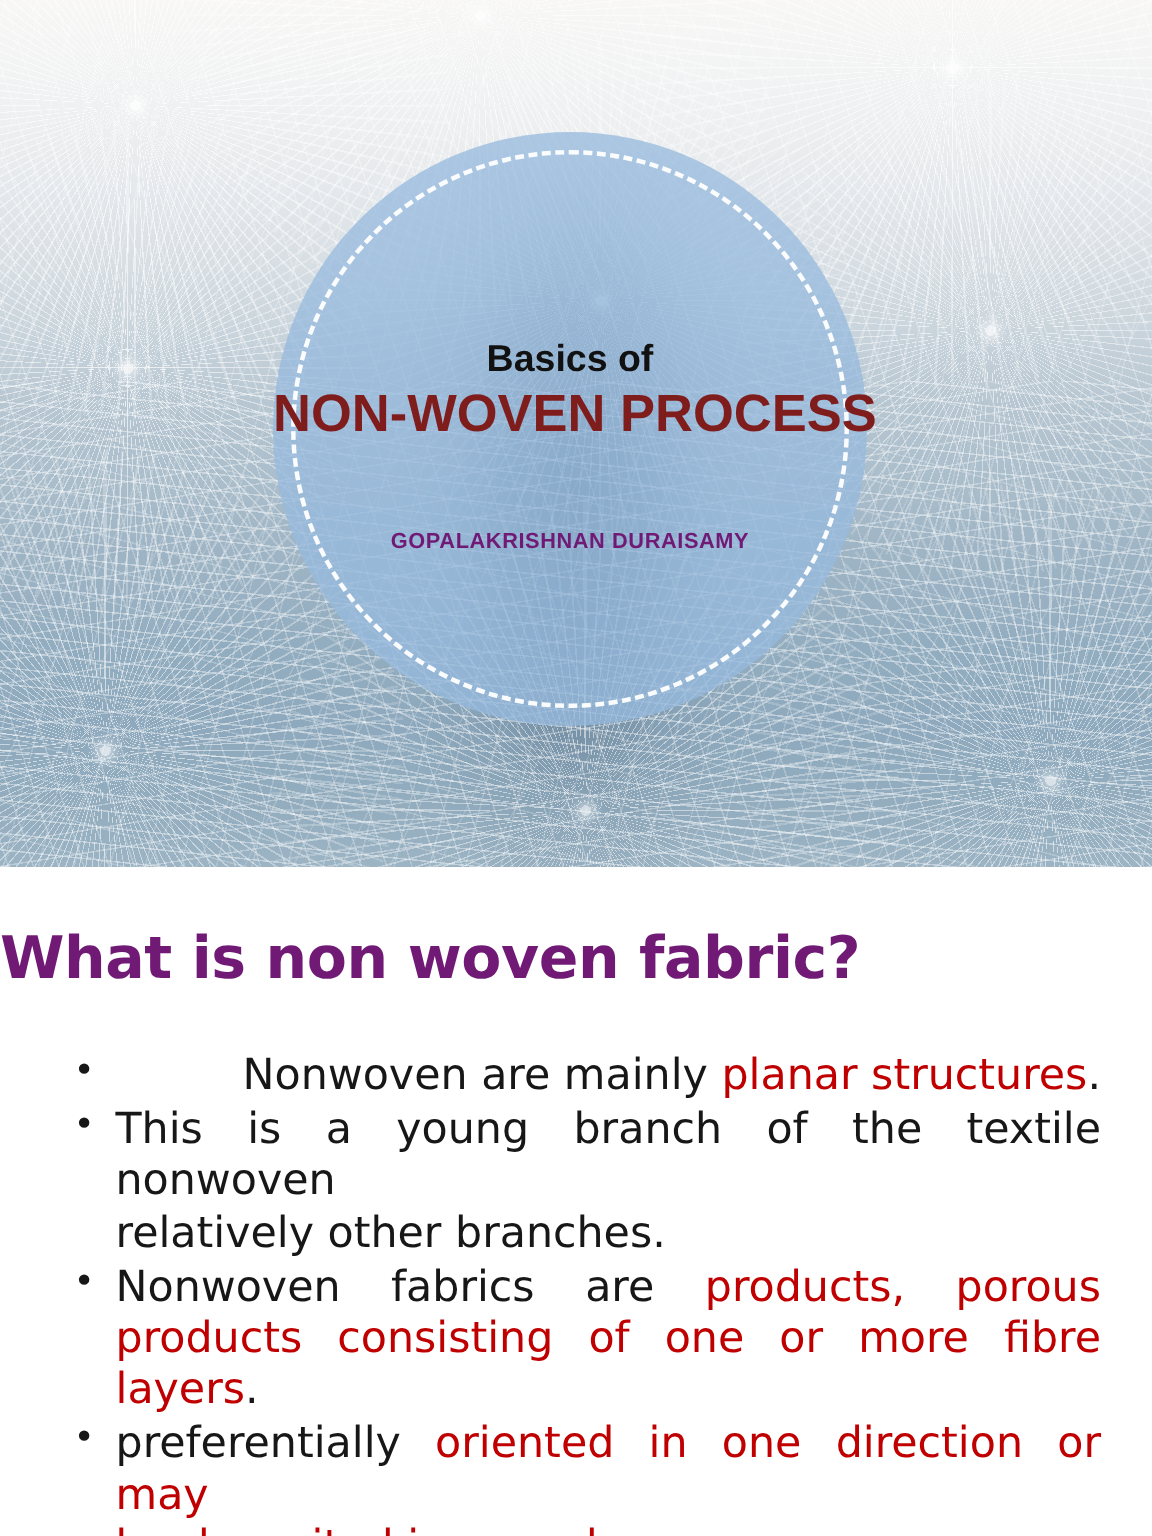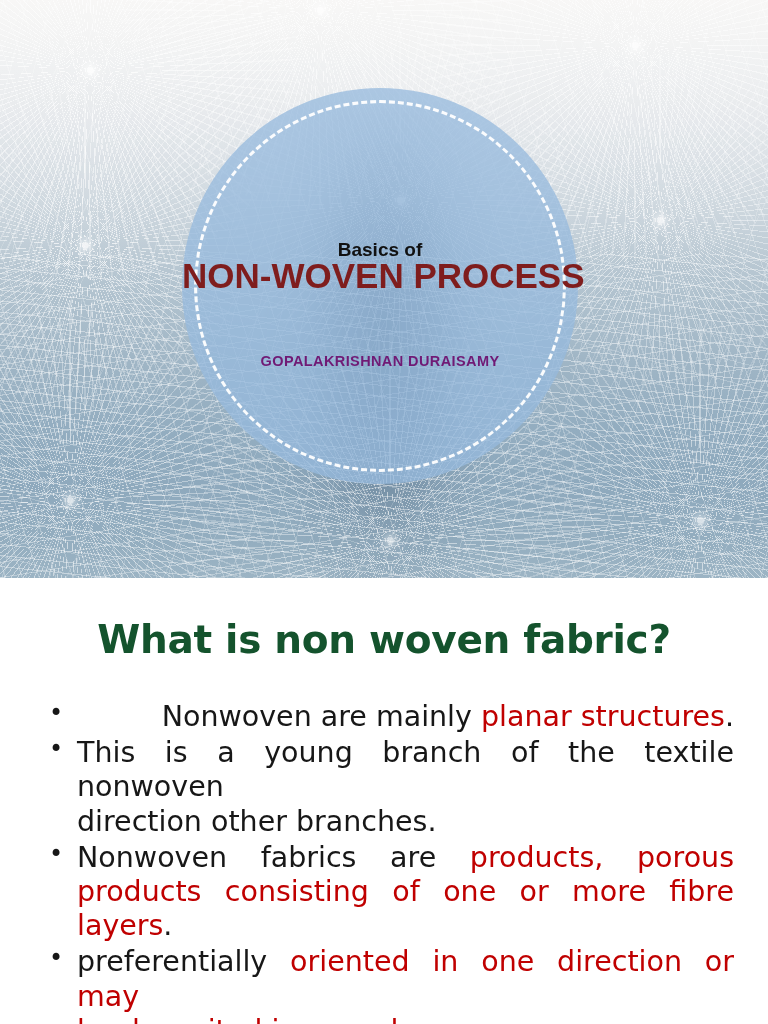--- a/index.html
+++ b/index.html
@@ -154,26 +154,25 @@
     width:372px; height:372px;
     border-radius:50%;
     border:3px dashed rgba(255,255,255,0.95);
   }
 
   .slide-kicker {
     position:absolute;
     top:137px;
     left:0; right:0;
     text-align:center;
-    font-size:19px;
+    font-size:25px;
     font-weight:bold;
     color:#111111;
     letter-spacing:0px;
     font-family:"Liberation Sans", sans-serif;
-    margin-top:14px;
   }
   .slide-title {
     position:absolute;
     top:168px;
     left:0; right:0;
     text-align:left;
     font-size:35px;
     font-weight:bold;
     color:#7f1d1d;
     font-family:"Liberation Sans", sans-serif;
@@ -198,24 +197,23 @@
     top:578px;
     width:768px;
     height:446px;
     background:#ffffff;
   }
 
   .content-heading {
     position:absolute;
     top:39px;
     left:0; right:0;
-    text-align:center;
     font-size:39px;
     font-weight:bold;
-    color:#14532d;
+    color:#701a75;
     font-family:"DejaVu Sans", sans-serif;
     letter-spacing:-.3px;
   }
 
   .bullet-list {
     position:absolute;
     top:122px;
     left:34px;
     width:700px;
     list-style:none;
@@ -288,21 +286,21 @@
 
   <div class="content">
     <div class="content-heading">What is non woven fabric?</div>
 
     <ul class="bullet-list" id="bullet-list">
         <li class="bullet-item no-justify">
           <span class="jline"><span>Nonwoven are mainly </span><span class="em-red">planar structures</span><span>.</span></span>
         </li>
         <li class="bullet-item">
           <span class="jline stretch"><span>This is a young branch of the textile nonwoven</span></span>
-          <span class="jline"><span>direction other branches.</span></span>
+          <span class="jline"><span>relatively other branches.</span></span>
         </li>
         <li class="bullet-item">
           <span class="jline stretch"><span>Nonwoven fabrics are </span><span class="em-red">products, porous</span></span>
           <span class="jline stretch"><span class="em-red">products consisting of one or more fibre</span></span>
           <span class="jline"><span class="em-red">layers</span><span>.</span></span>
         </li>
         <li class="bullet-item">
           <span class="jline stretch"><span>preferentially </span><span class="em-red">oriented in one direction or may</span></span>
           <span class="jline"><span class="em-red">be deposited in a random manner</span><span>.</span></span>
         </li>

